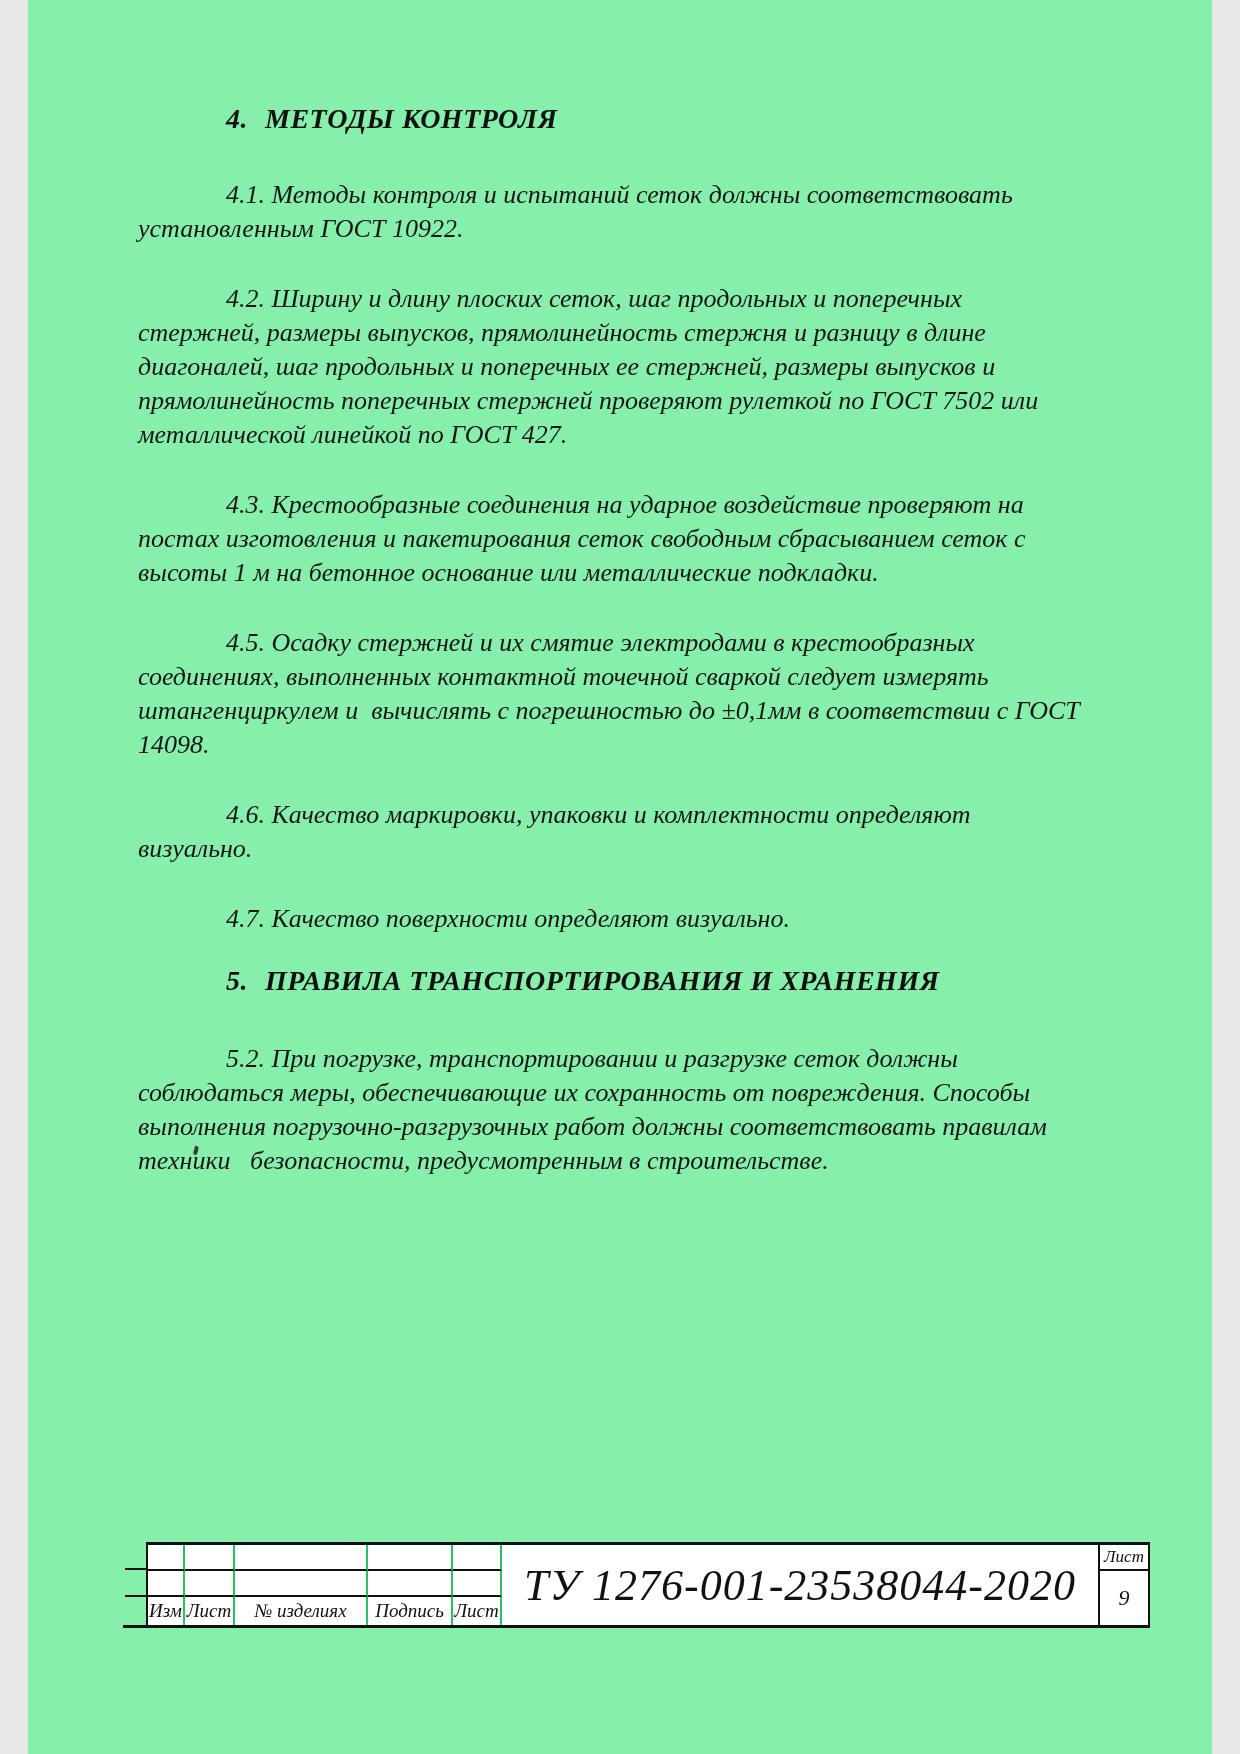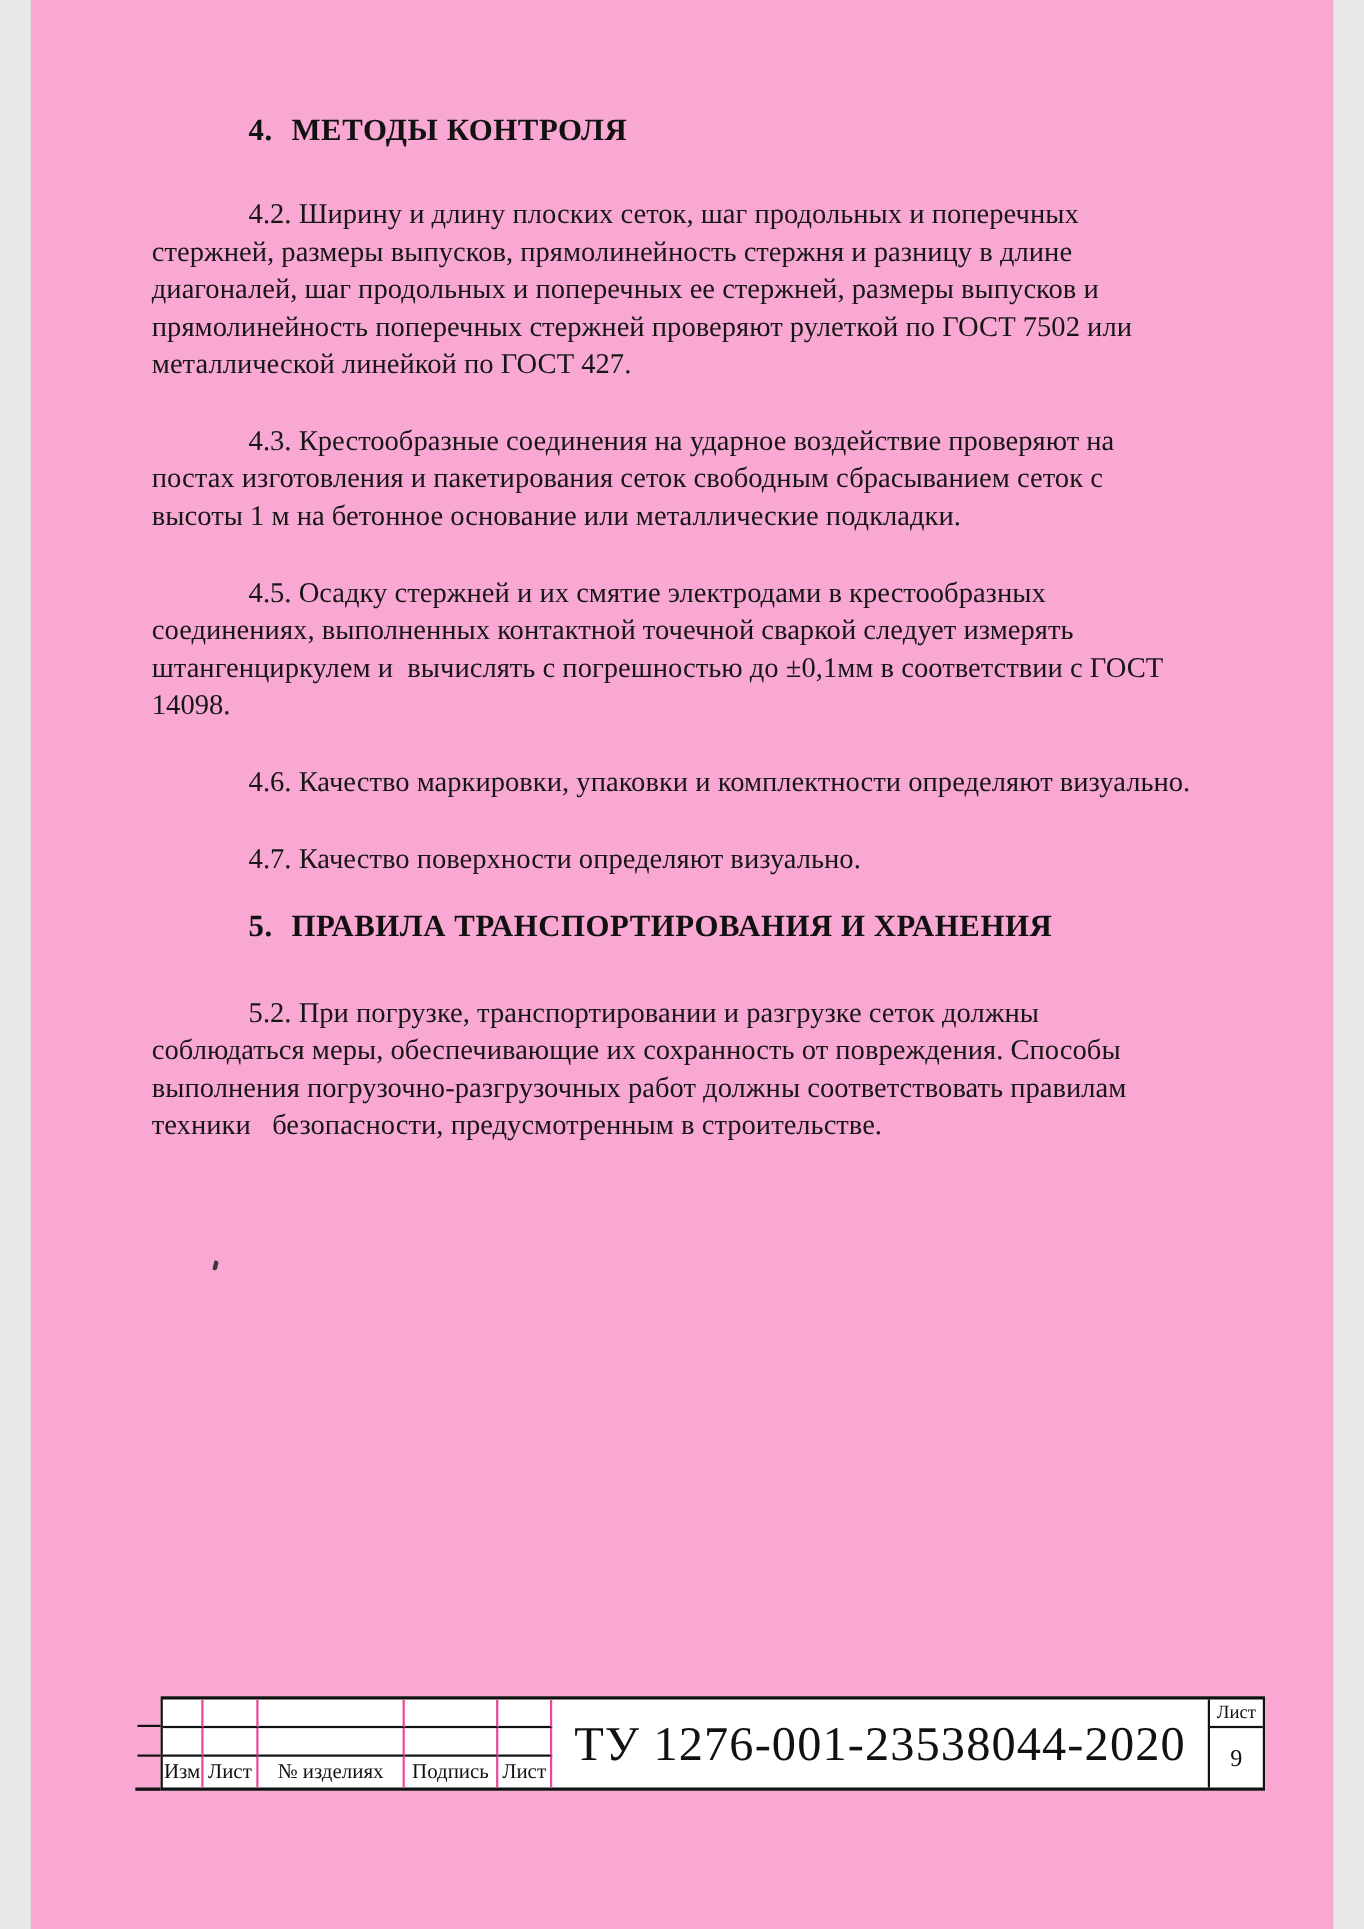--- a/index.html
+++ b/index.html
@@ -1,23 +1,24 @@
 <!DOCTYPE html>
 <html><head>
 <meta charset="utf-8">
 <style>
   html,body { margin:0; padding:0; background:#e8e8e8; }
   .page {
     position:relative;
     width:1184px; height:1754px;
     margin:0 auto;
-    background:#f9a8d4;
+    background:#86efac;
     color:#141414;
     font-family:"Liberation Serif", serif;
     overflow:hidden;
+    font-style:italic;
   }
   .content {
     position:absolute;
     left:110px; top:0;
     width:948px;
   }
   .heading {
     font-size:28px;
     font-weight:bold;
     line-height:30px;
@@ -60,21 +61,21 @@
     box-sizing:border-box;
     background:#fff;
   }
   .tb-grid {
     display:grid;
     width:100%; height:100%;
     grid-template-columns:37px 50px 133px 85px 49px 598px 1fr;
     grid-template-rows:26px 26px 1fr;
   }
   .tb-cell {
-    border-right:2px solid #ec4899;
+    border-right:2px solid #22c55e;
     border-bottom:2px solid #111;
     box-sizing:border-box;
     overflow:hidden;
   }
   .tb-label {
     display:flex; align-items:center; justify-content:center;
     font-size:19px;
     border-bottom:none;
     white-space:nowrap;
     color:#111;
@@ -113,20 +114,21 @@
 <body>
 
 <div class="page">
 
   <div class="content">
 
     <h2 class="heading heading-4">
       <span class="num">4.</span><span>МЕТОДЫ КОНТРОЛЯ</span>
     </h2>
 
+    <p class="para">4.1. Методы контроля и испытаний сеток должны соответствовать установленным ГОСТ 10922.</p>
     <p class="para">4.2. Ширину и длину плоских сеток, шаг продольных и поперечных стержней, размеры выпусков, прямолинейность стержня и разницу в длине диагоналей, шаг продольных и поперечных ее стержней, размеры выпусков и прямолинейность поперечных стержней проверяют рулеткой по ГОСТ 7502 или металлической линейкой по ГОСТ 427.</p>
     <p class="para">4.3. Крестообразные соединения на ударное воздействие проверяют на постах изготовления и пакетирования сеток свободным сбрасыванием сеток с высоты 1 м на бетонное основание или металлические подкладки.</p>
     <p class="para">4.5. Осадку стержней и их смятие электродами в крестообразных соединениях, выполненных контактной точечной сваркой следует измерять штангенциркулем и  вычислять с погрешностью до ±0,1мм в соответствии с ГОСТ 14098.</p>
     <p class="para">4.6. Качество маркировки, упаковки и комплектности определяют визуально.</p>
     <p class="para last-of-4">4.7. Качество поверхности определяют визуально.</p>
 
     <h2 class="heading heading-5">
       <span class="num">5.</span><span>ПРАВИЛА ТРАНСПОРТИРОВАНИЯ И ХРАНЕНИЯ</span>
     </h2>
 

